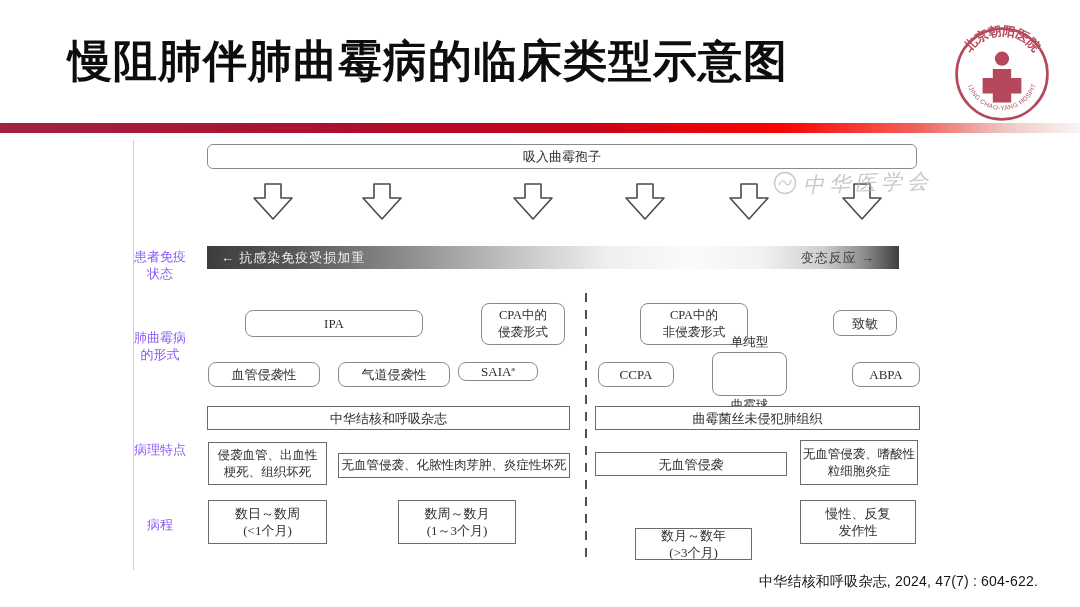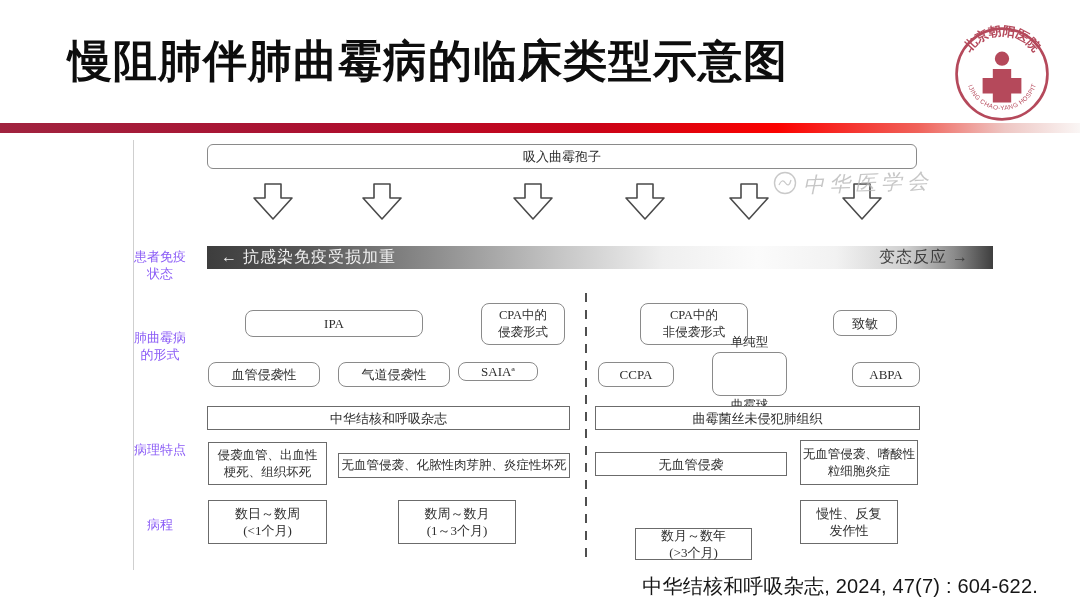--- a/index.html
+++ b/index.html
@@ -31,38 +31,38 @@
   }
   .bx span{display:block;}
   .rd{border:1.4px solid #8a8a8a;border-radius:8px;}
   .sq{border:1.5px solid #6b6b6b;border-radius:0;}
   .row-label{
     position:absolute;left:129px;width:62px;text-align:center;
     font-size:13px;line-height:17px;color:#8b5cf6;
   }
   .row-label span{display:block;}
   .immune-bar{
-    position:absolute;left:207px;top:246px;width:786px;height:23px;
+    position:absolute;left:207px;top:246px;width:692px;height:23px;
     background:linear-gradient(90deg,#3d3d3d 0%,#565656 12%,#8a8a8a 28%,#c6c6c6 45%,#efefef 58%,#fbfbfb 70%,#f2f2f2 80%,#cfcfcf 89%,#8c8c8c 95%,#3e3e3e 100%);
     display:flex;align-items:center;justify-content:space-between;
-    font-size:16px;
+    font-size:13px;
   }
   .immune-bar .left-txt{color:#f0f0f0;padding-left:14px;letter-spacing:1px;}
   .immune-bar .right-txt{color:#3c3c3c;padding-right:24px;letter-spacing:1px;}
   .arrow{position:absolute;top:183px;width:40px;height:37px;}
   .watermark{
     position:absolute;left:773px;top:169px;display:flex;align-items:center;gap:6px;
     opacity:0.75;
   }
   .wm-text{
     font-size:21px;color:#b4b4b4;font-style:italic;letter-spacing:5px;
     transform:rotate(-2deg);white-space:nowrap;
   }
   .citation{
-    position:absolute;right:42px;top:573px;font-size:20px;color:#161616;
+    position:absolute;right:42px;top:573px;font-size:14px;color:#161616;
     font-family:"Liberation Sans","DejaVu Sans",sans-serif;letter-spacing:0.2px;
   }
   .fs12{font-size:12.5px;}
 </style>
 </head>
 <body>
 
 <div class="slide">
 
   <div class="title">慢阻肺伴肺曲霉病的临床类型示意图</div>
@@ -205,20 +205,20 @@
     <span>(&lt;1个月)</span>
   </div>
   <div class="bx sq" style="left:398px;top:500px;width:118px;height:44px;">
     <span>数周～数月</span>
     <span>(1～3个月)</span>
   </div>
   <div class="bx sq" style="left:635px;top:528px;width:117px;height:32px;">
     <span>数月～数年</span>
     <span>(&gt;3个月)</span>
   </div>
-  <div class="bx sq" style="left:800px;top:500px;width:98px;height:44px;">
+  <div class="bx sq" style="left:800px;top:500px;width:116px;height:44px;">
     <span>慢性、反复</span>
     <span>发作性</span>
   </div>
 
   <div class="citation">中华结核和呼吸杂志, 2024, 47(7) : 604-622.</div>
 
 </div>
 
 </body></html>

